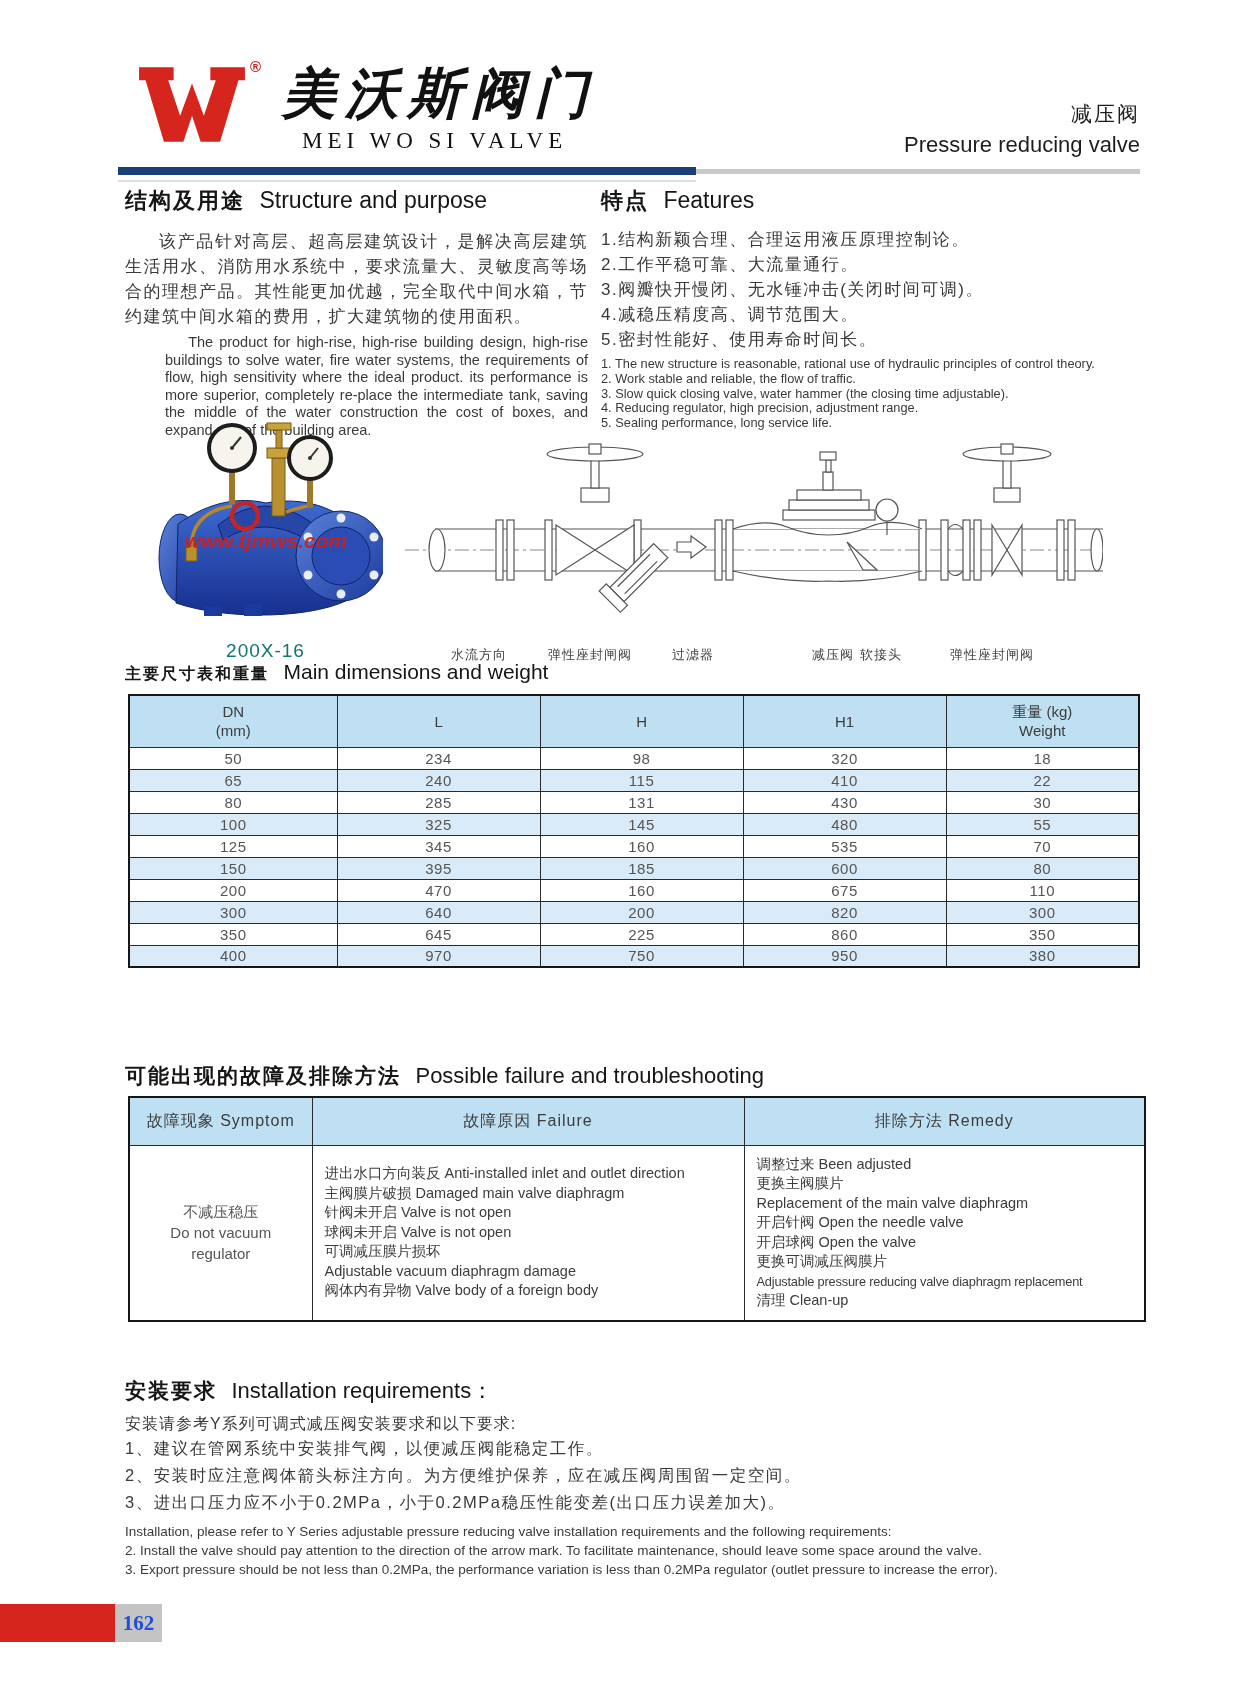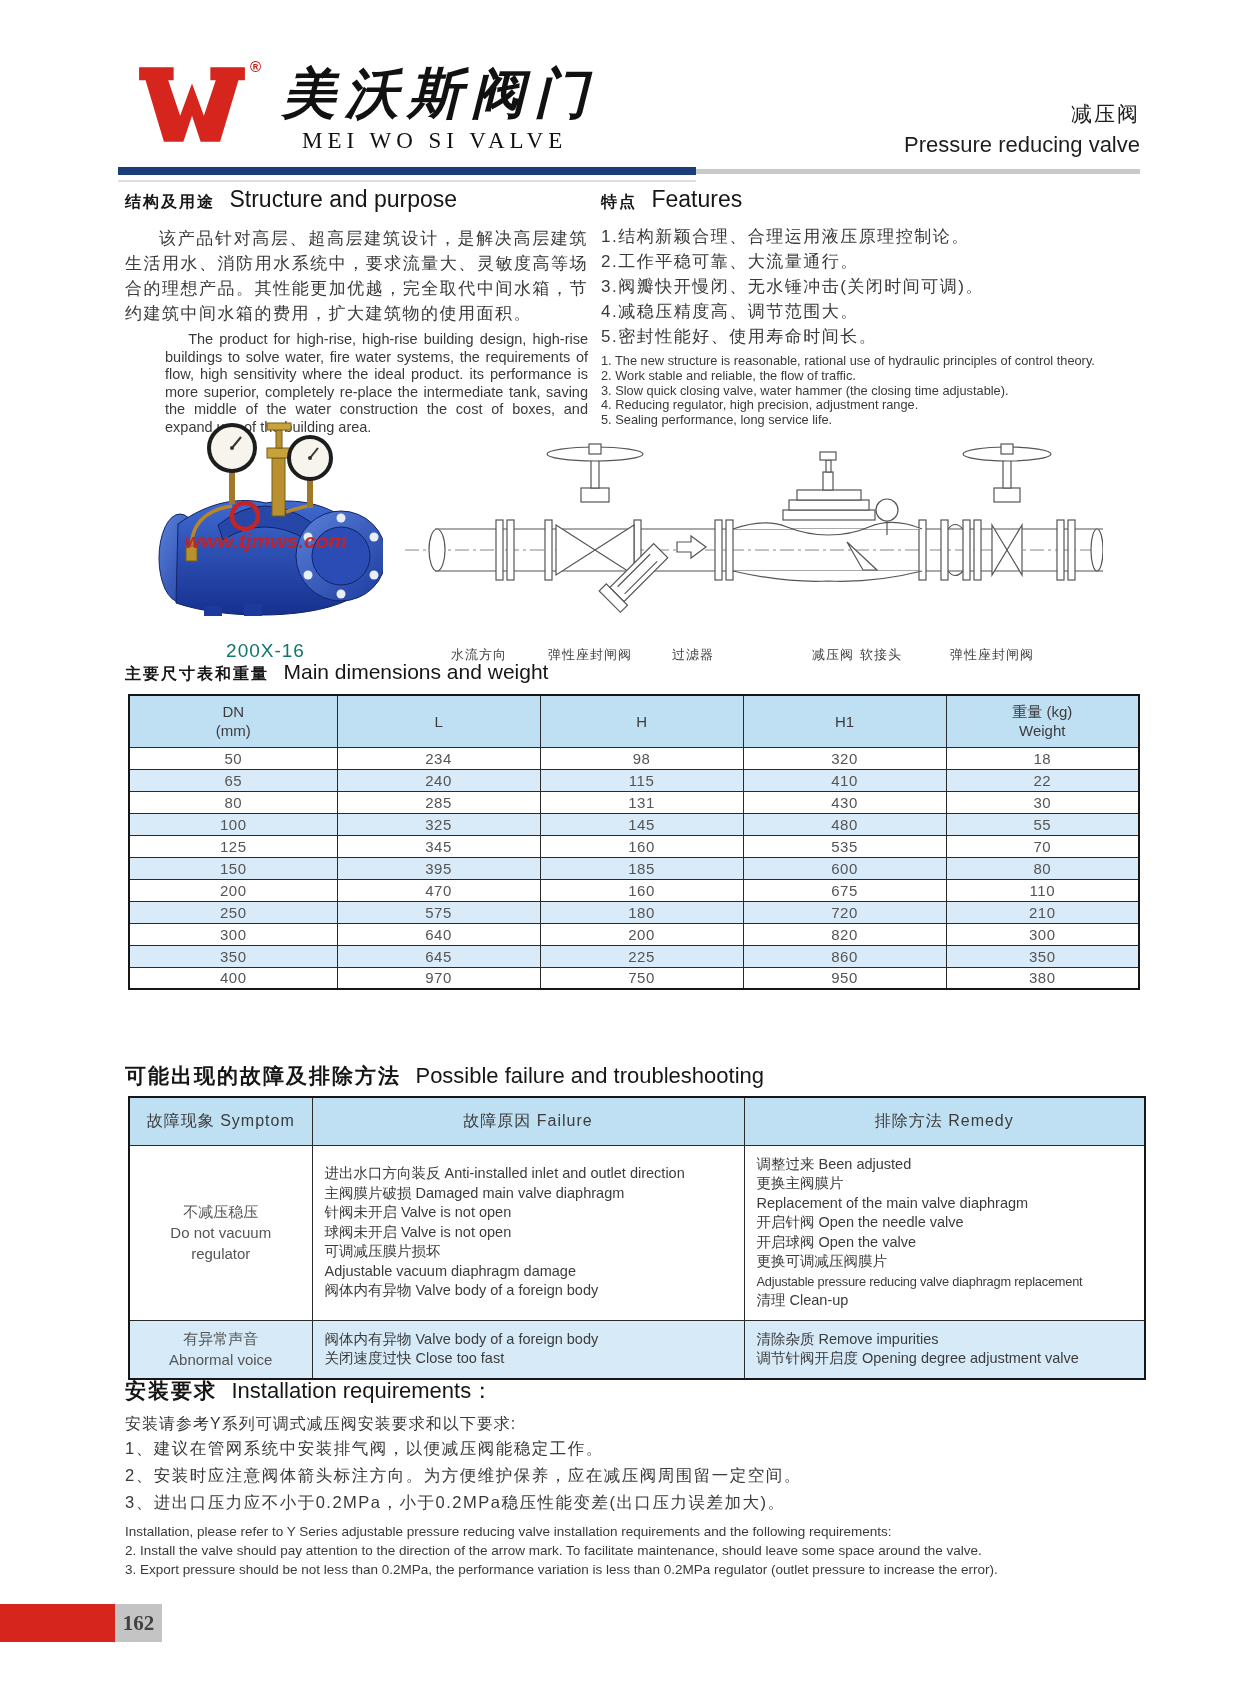--- a/index.html
+++ b/index.html
@@ -17,21 +17,21 @@
   .brand-en { position:absolute; left:302px; top:128px; font-size:23px; color:#111;
               letter-spacing:5px; font-family:"Liberation Serif", serif; }
   .head-right { position:absolute; right:118px; top:100px; text-align:right; }
   .head-right .cn { font-size:21px; color:#1d1d1d; letter-spacing:2px; }
   .head-right .en { font-size:22px; color:#1d1d1d; margin-top:4px; }
   .rule-navy { position:absolute; left:118px; top:167px; width:578px; height:8px; background:#1c3e78; }
   .rule-gray { position:absolute; left:696px; top:169px; width:444px; height:5px; background:#c9c9c9; }
   .rule-sub  { position:absolute; left:118px; top:180px; width:578px; height:2px; background:#dedede; }
   
   .sec-title { white-space:nowrap; }
-  .sec-title .cn { font-size:16px; font-weight:bold; color:#161616; letter-spacing:2px; }
+  .sec-title .cn { font-size:22px; font-weight:bold; color:#161616; letter-spacing:2px; }
   .sec-title .en { font-size:23px; color:#161616; margin-left:10px; }
   
   #sec-structure { position:absolute; left:125px; top:186px; width:463px; }
   .cn-body { margin-top:13px; font-size:17px; line-height:25px; letter-spacing:1.5px;
              text-align:justify; text-indent:2em; color:#3a3a3a; }
   .en-body { margin-top:5px; font-size:14.5px; line-height:17.5px; text-align:justify;
              text-indent:1.6em; color:#3a3a3a;margin-left:40px; }
   #sec-features { position:absolute; left:601px; top:186px; width:545px; }
   .feat-cn-list { margin-top:11px; }
   .feat-cn-list div { font-size:17px; line-height:25px; letter-spacing:1.5px; color:#3a3a3a; }
@@ -75,21 +75,21 @@
   #sec-install { position:absolute; left:125px; top:1376px; width:1015px; }
   #sec-install .sec-title .cn { font-size:21px; } #sec-install .sec-title .en { font-size:22px; }
   .inst-intro-cn { margin-top:8px; font-size:16px; color:#3a3a3a; letter-spacing:1px; }
   .inst-cn div { font-size:16.5px; line-height:27px; color:#3a3a3a; letter-spacing:1.5px; }
   .inst-intro-en { margin-top:6px; font-size:13.5px; color:#3a3a3a; line-height:19px; }
   .inst-en div { font-size:13.5px; line-height:19px; color:#3a3a3a; }
   
   .footer-red  { position:absolute; left:0; top:1604px; width:115px; height:38px; background:#d6251c; }
   .footer-gray { position:absolute; left:115px; top:1604px; width:47px; height:38px; background:#c4c4c4;
                  display:flex; align-items:center; justify-content:center; }
-  .footer-page { font-family:"Liberation Serif", serif; font-weight:bold; font-size:21px; color:#404040; }
+  .footer-page { font-family:"Liberation Serif", serif; font-weight:bold; font-size:21px; color:#1d4ed8; }
 </style>
 </head>
 <body>
 
 <div class="page">
 
   <svg class="logo-w" viewBox="0 0 100 72">
     <path d="M1,1 L33,1 L33,13 L28,13 L39,46 L50,16 L61,46 L72,13 L67,13 L67,1 L99,1 L99,13 L93,13 L76,70 L58,70 L50,46 L42,70 L24,70 L7,13 L1,13 Z" fill="#d6251c"></path>
   </svg>
   <div class="logo-reg">®</div>
@@ -338,27 +338,20 @@
         </tr>
 
         <tr>
           <td>200</td>
           <td>470</td>
           <td>160</td>
           <td>675</td>
           <td>110</td>
         </tr>
 
-        <tr>
-          <td>250</td>
-          <td>575</td>
-          <td>180</td>
-          <td>720</td>
-          <td>210</td>
-        </tr>
 
         <tr>
           <td>300</td>
           <td>640</td>
           <td>200</td>
           <td>820</td>
           <td>300</td>
         </tr>
 
         <tr>
@@ -414,37 +407,20 @@
         <div>调整过来 Been adjusted</div>
             <div>更换主阀膜片</div>
             <div>Replacement of the main valve diaphragm</div>
             <div>开启针阀 Open the needle valve</div>
             <div>开启球阀 Open the valve</div>
             <div>更换可调减压阀膜片</div>
             <div>Adjustable pressure reducing valve diaphragm replacement</div>
             <div>清理 Clean-up</div>
           </td>
       </tr>
-      <tr class="row-fail-1 alt">
-        <td class="cell-sym">
-
-        <div>有异常声音</div>
-            <div>Abnormal voice</div>
-          </td>
-        <td class="cell-lines">
-
-        <div>阀体内有异物 Valve body of a foreign body</div>
-            <div>关闭速度过快 Close too fast</div>
-          </td>
-        <td class="cell-lines">
-
-        <div>清除杂质 Remove impurities</div>
-            <div>调节针阀开启度 Opening degree adjustment valve</div>
-          </td>
-      </tr>
     </tbody>
   </table>
 
   <div id="sec-install">
     <div class="sec-title">
       <span class="cn">安装要求</span>
       <span class="en">Installation requirements：</span>
     </div>
     <div class="inst-intro-cn">安装请参考Y系列可调式减压阀安装要求和以下要求:</div>
     <div class="inst-cn">

